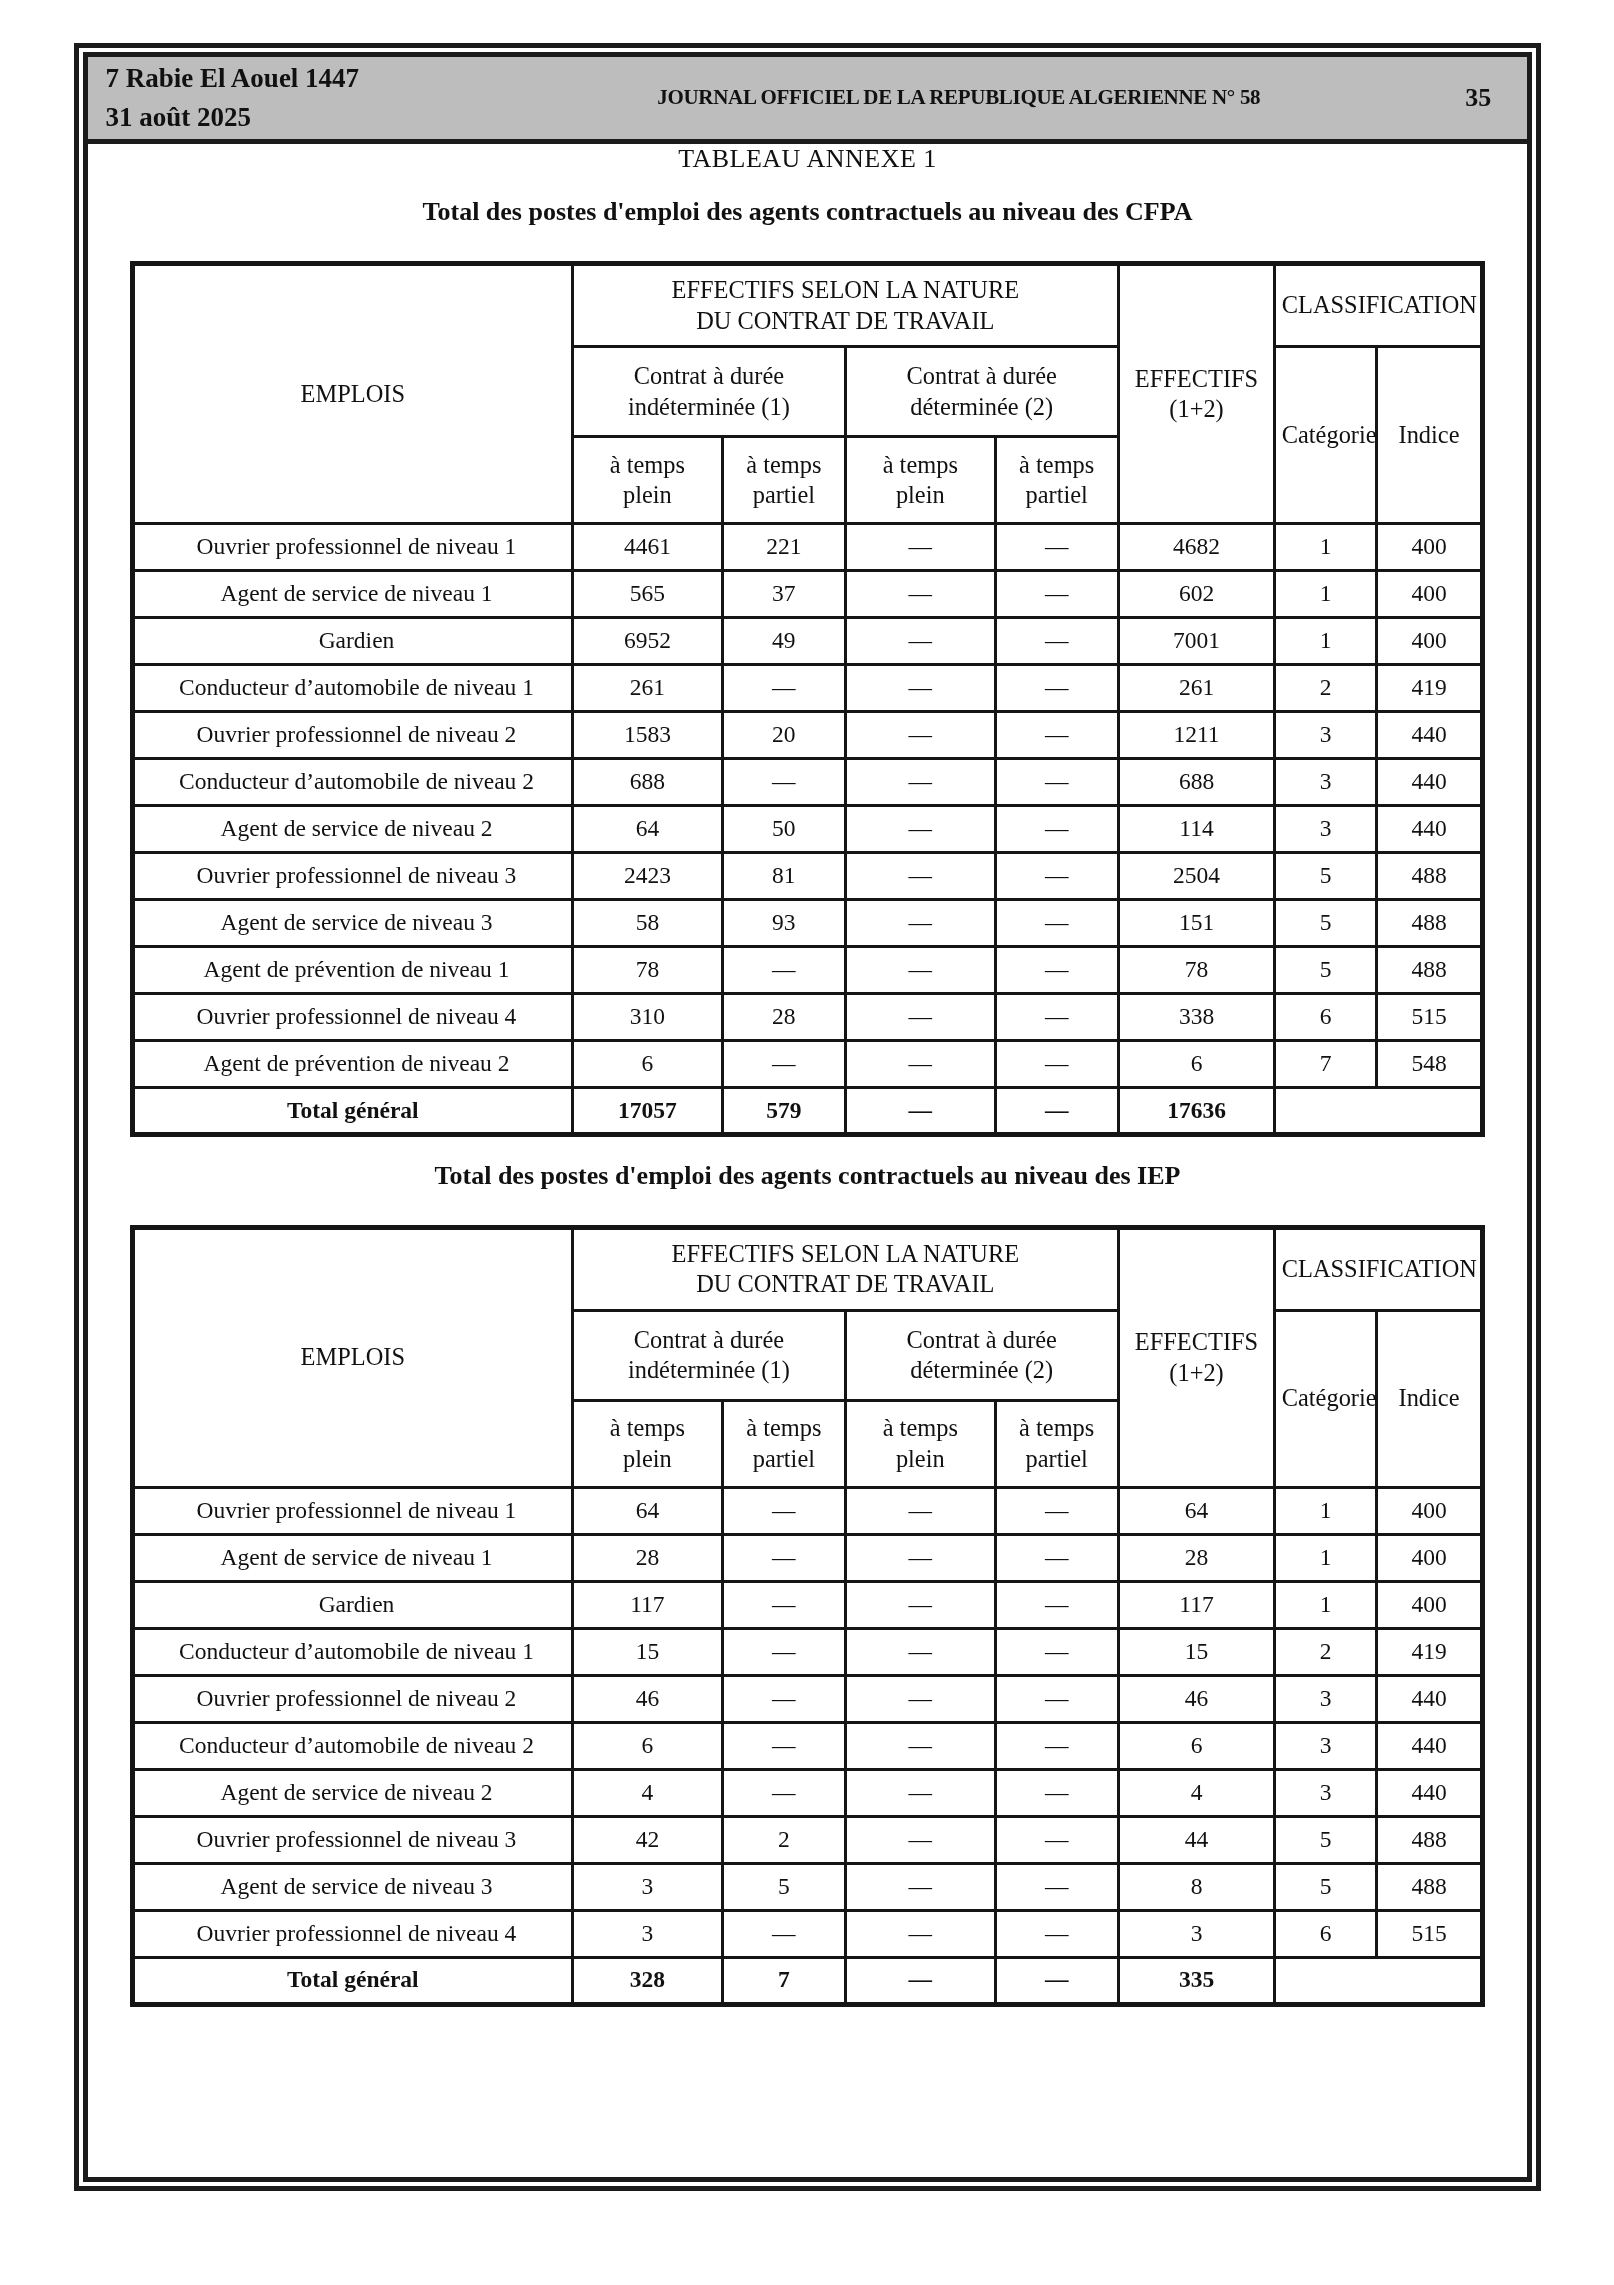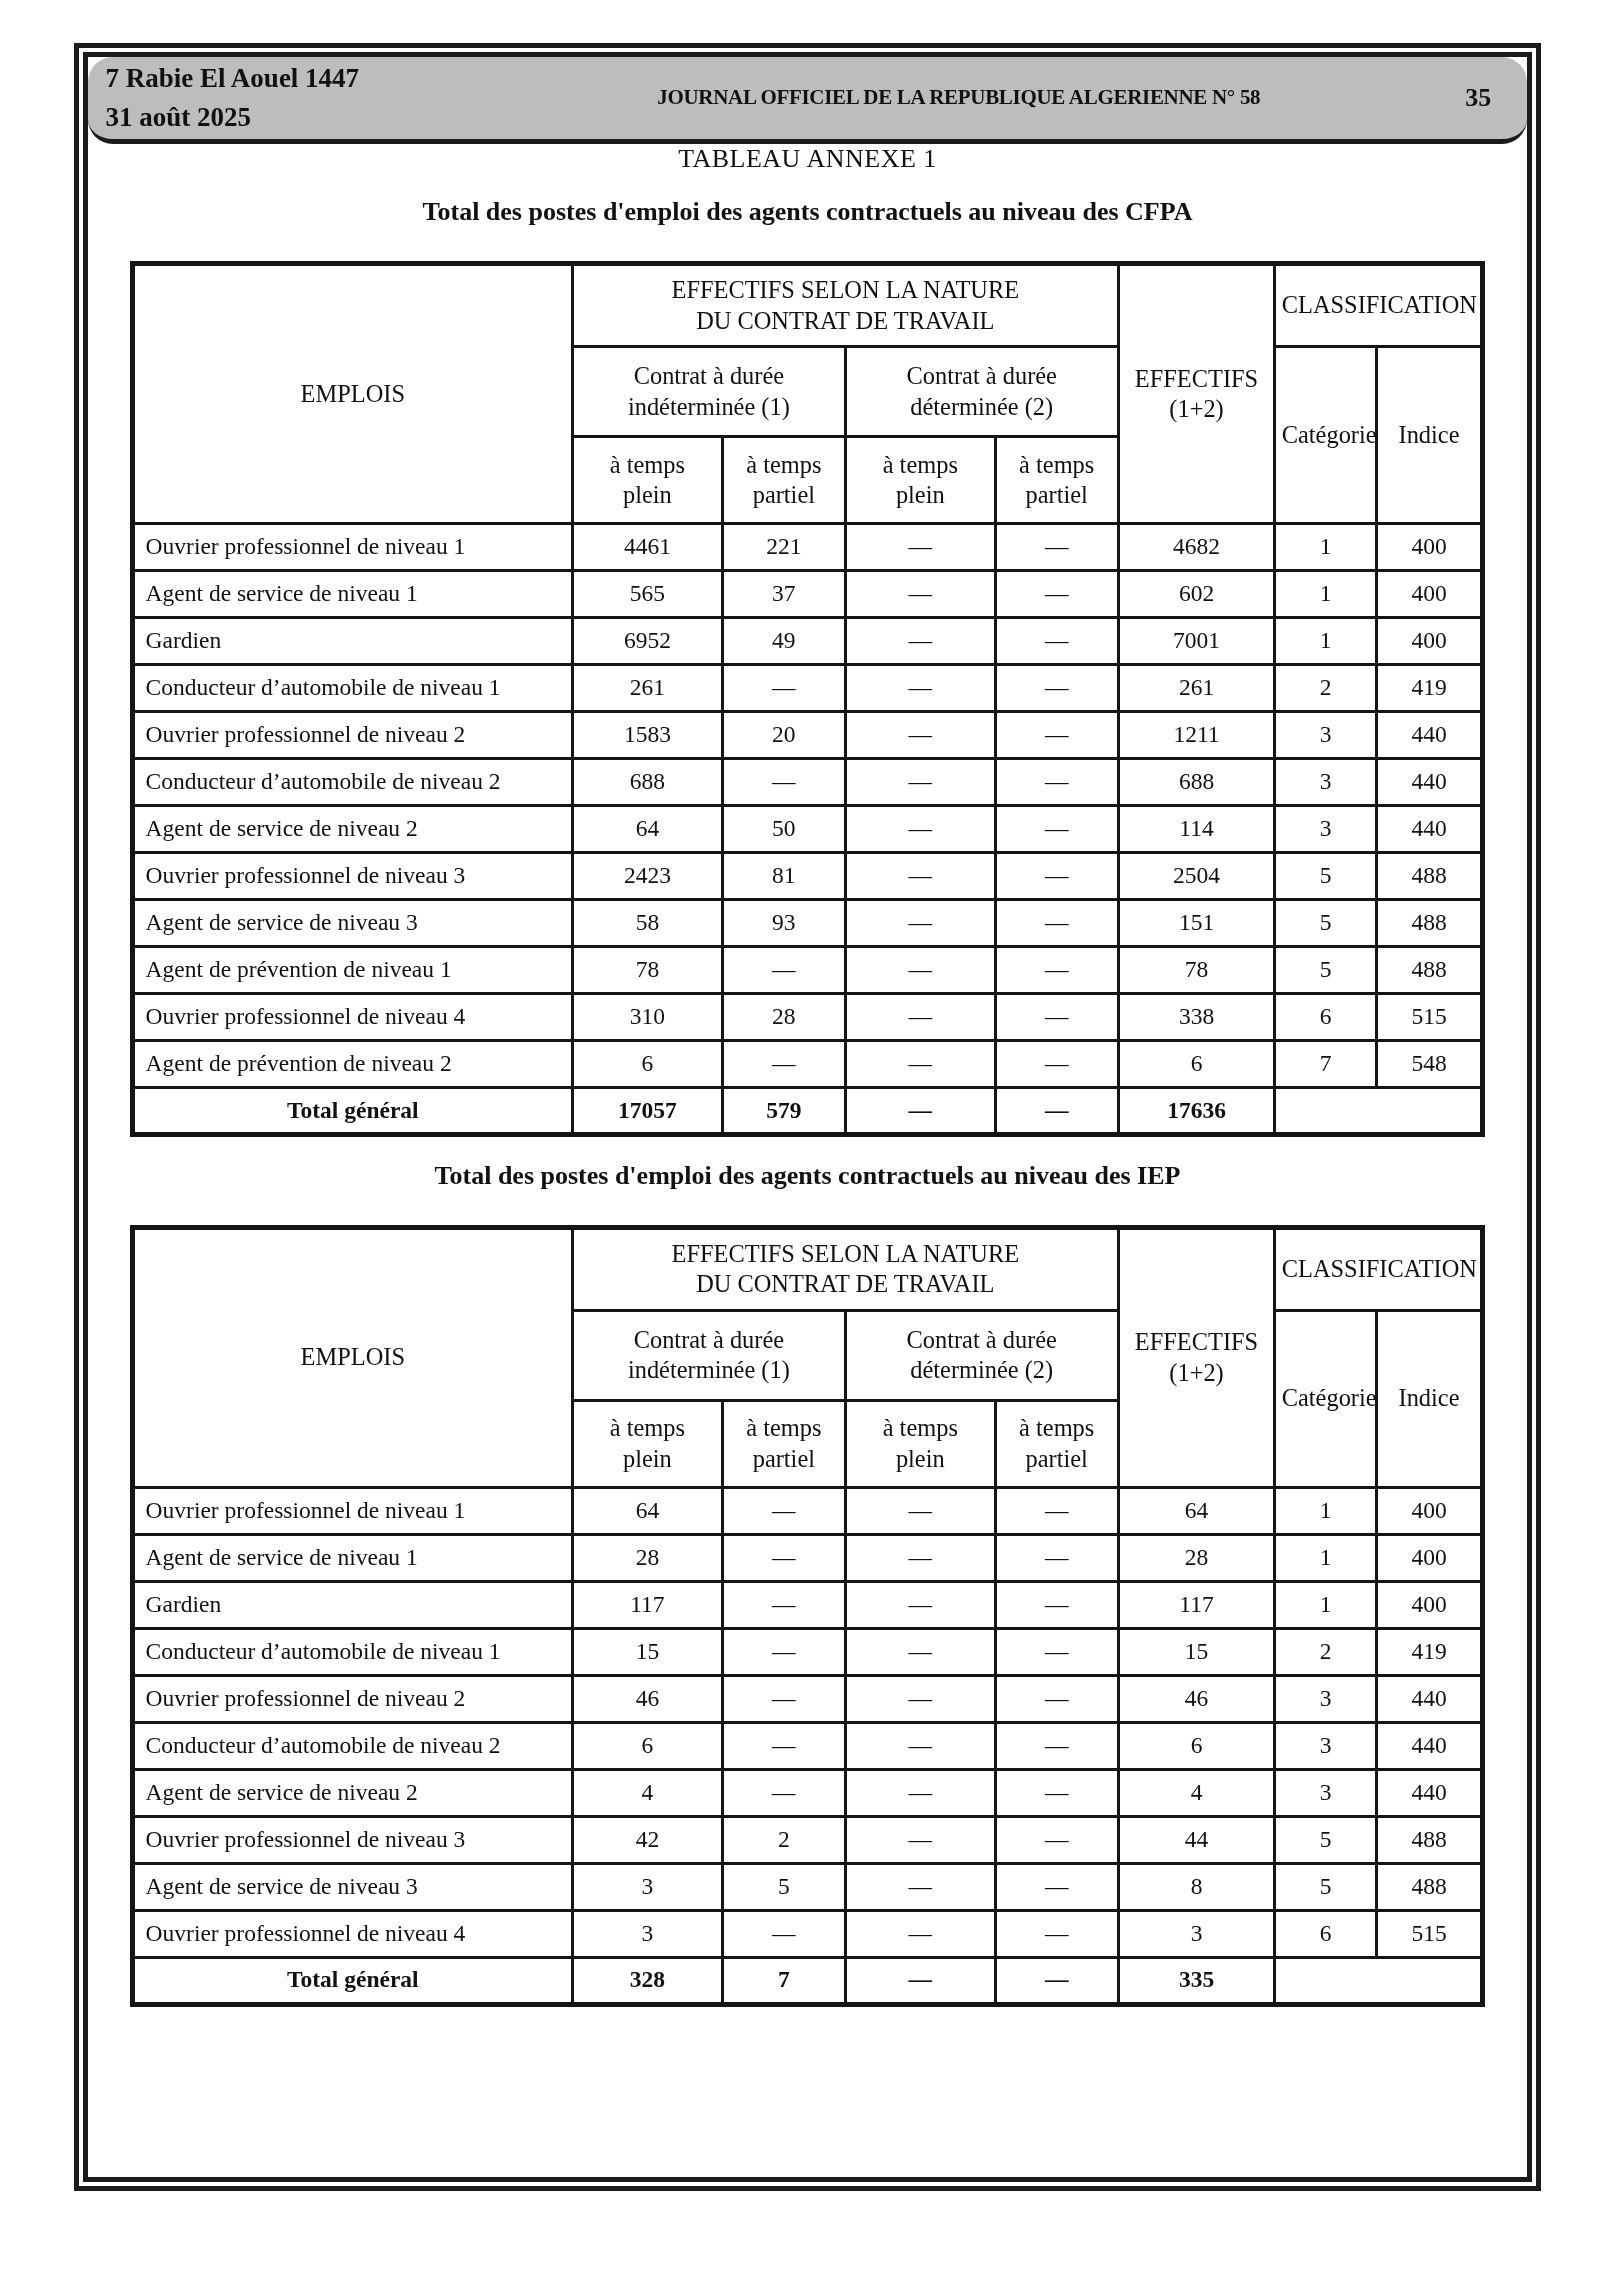--- a/index.html
+++ b/index.html
@@ -22,21 +22,20 @@
     overflow: hidden;
     background: #fff;
   }
   
   .band {
     height: 87px;
     background: #bdbdbd;
     border-bottom: 5.4px solid #1b1b1b;
     display: flex; align-items: center;
     padding: 0 23.5px 0 18px;
-    border-radius: 25px;
   }
   .band .dates {
     font-weight: bold; font-size: 27px; line-height: 1.42;
     white-space: nowrap; width: 380px;
   }
   .band .jtitle {
     flex: 1; text-align: center;
     font-weight: bold; font-size: 21px; letter-spacing: -0.3px;
     padding-right: 9px;
   }
@@ -73,21 +72,21 @@
     line-height: 1.25;
     padding: 1.8px 5.4px;
     overflow: hidden;
   }
   table.staffing thead th { font-size: 24.4px; }
   tr.h1 { height: 83px; }
   tr.h2 { height: 90px; }
   tr.h3 { height: 87px; }
   table.staffing tbody tr { height: 47px; }
   table.staffing td.lbl {
-    text-align: left; padding-left: 11px; padding-right: 3.6px;
+    text-align: center; padding-left: 11px; padding-right: 3.6px;
     white-space: nowrap;
   }
   tr.total-row { height: 56px; }
   tr.total-row td { font-weight: bold; }
 </style>
 </head>
 <body>
 
 <div class="page-frame-outer">
   <div class="page-frame-inner">

